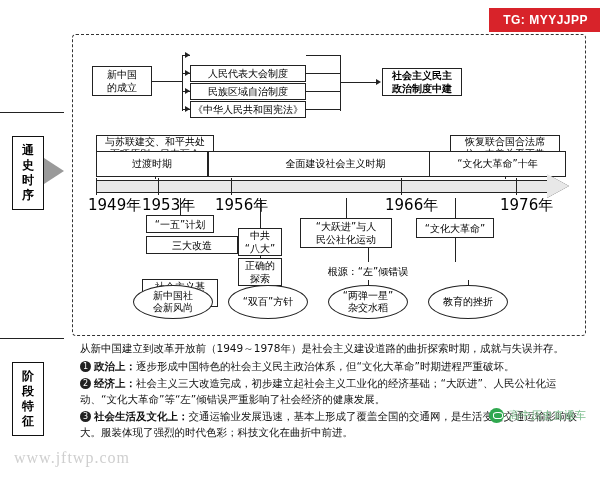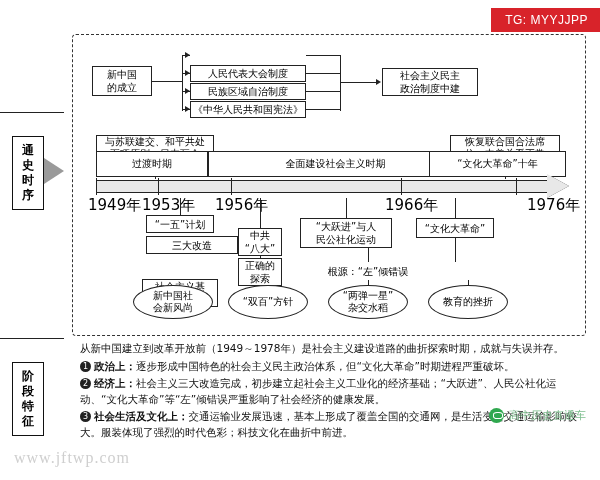--- a/index.html
+++ b/index.html
@@ -1,20 +1,20 @@
 <!DOCTYPE html>
 <html><head>
 <meta charset="utf-8">
 <style>
   html,body{margin:0;padding:0;}
   body{width:600px;height:480px;background:#ffffff;font-family:"DejaVu Sans","Liberation Sans",sans-serif;position:relative;overflow:hidden;}
   .root{position:relative;width:600px;height:480px;}
 
   
-  .tg-tag{position:absolute;right:0;top:8px;background:#d8232a;color:#fff;font-size:12px;font-weight:normal;
+  .tg-tag{position:absolute;right:0;top:8px;background:#d8232a;color:#fff;font-size:12px;font-weight:bold;
           padding:5px 12px 5px 14px;letter-spacing:.5px;font-family:"Liberation Sans",sans-serif;}
 
   
   .vlabel{position:absolute;border:1px solid #111;background:#fff;width:26px;text-align:center;
           font-size:12px;line-height:15px;padding:6px 2px;font-weight:bold;}
   .vlabel span{display:block;}
 
   
   .dashed-box{position:absolute;left:72px;top:34px;width:512px;height:300px;border:1px dashed #333;border-radius:4px;}
 
@@ -92,21 +92,21 @@
 
   <div class="greyarrow"></div>
 
   <div class="bx" style="left:92px;top:66px;width:60px;height:30px;white-space:pre-line;">新中国
 的成立</div>
 
   <div class="bx" style="left:190px;top:65px;width:116px;height:17px;">人民代表大会制度</div>
   <div class="bx" style="left:190px;top:83px;width:116px;height:17px;">民族区域自治制度</div>
   <div class="bx" style="left:190px;top:101px;width:116px;height:17px;">《中华人民共和国宪法》</div>
 
-  <div class="bx" style="left:382px;top:68px;width:96px;height:28px;white-space:pre-line;">社会主义民主
+  <div class="bx" style="left:382px;top:68px;width:80px;height:28px;white-space:pre-line;font-weight:bold;">社会主义民主
 政治制度中建</div>
 
   <div class="bx" style="left:96px;top:135px;width:118px;height:38px;white-space:pre-line;line-height:12px;">与苏联建交、和平共处
 五项原则、日内瓦会
 议、“求同存异”方针</div>
   <div class="bx" style="left:450px;top:135px;width:110px;height:38px;white-space:pre-line;line-height:12px;">恢复联合国合法席
 位、中美关系正常
 正常化、中日建交</div>
 
   <div class="ln lnh" style="left:152px;top:81px;width:30px;"></div>
@@ -143,21 +143,21 @@
     <div class="tip"></div>
     <div class="tick" style="left:0px;"></div>
     <div class="tick" style="left:62px;"></div>
     <div class="tick" style="left:135px;"></div>
     <div class="tick" style="left:305px;"></div>
     <div class="tick" style="left:420px;"></div>
     <div class="yr" style="left:-8px;">1949年</div>
     <div class="yr" style="left:46px;">1953年</div>
     <div class="yr" style="left:119px;">1956年</div>
     <div class="yr" style="left:289px;">1966年</div>
-    <div class="yr" style="left:404px;margin-left:27px;">1976年</div>
+    <div class="yr" style="left:404px;">1976年</div>
   </div>
 
   <div class="bx" style="left:146px;top:215px;width:68px;height:18px;">“一五”计划</div>
   <div class="bx" style="left:146px;top:236px;width:92px;height:18px;">三大改造</div>
   <div class="bx" style="left:142px;top:258px;width:76px;height:28px;white-space:pre-line;margin-top:21px;">社会主义基
 本制度确立</div>
 
   <div class="bx" style="left:238px;top:228px;width:44px;height:28px;white-space:pre-line;">中共
 “八大”</div>
   <div class="bx" style="left:238px;top:258px;width:44px;height:28px;white-space:pre-line;">正确的

